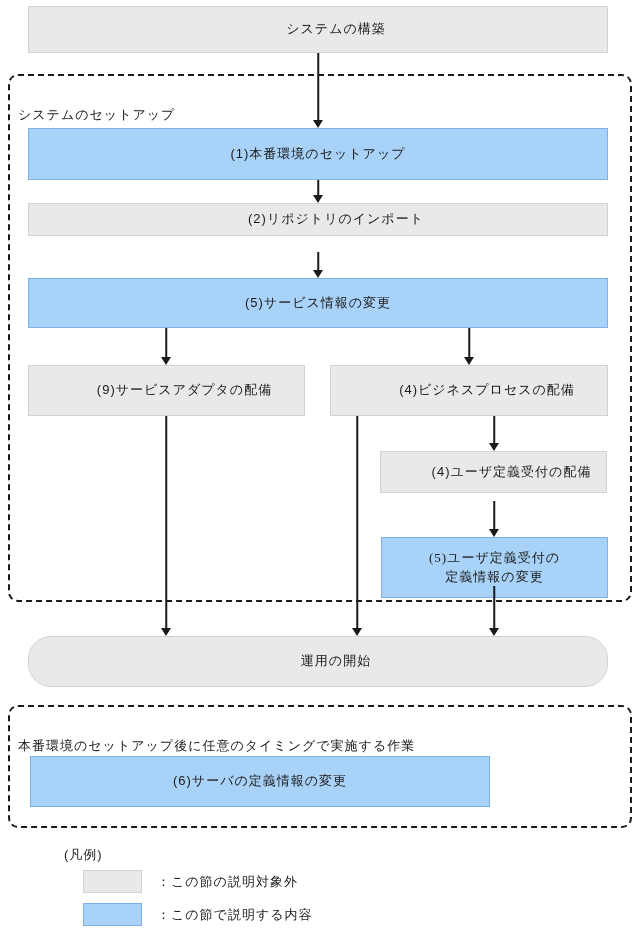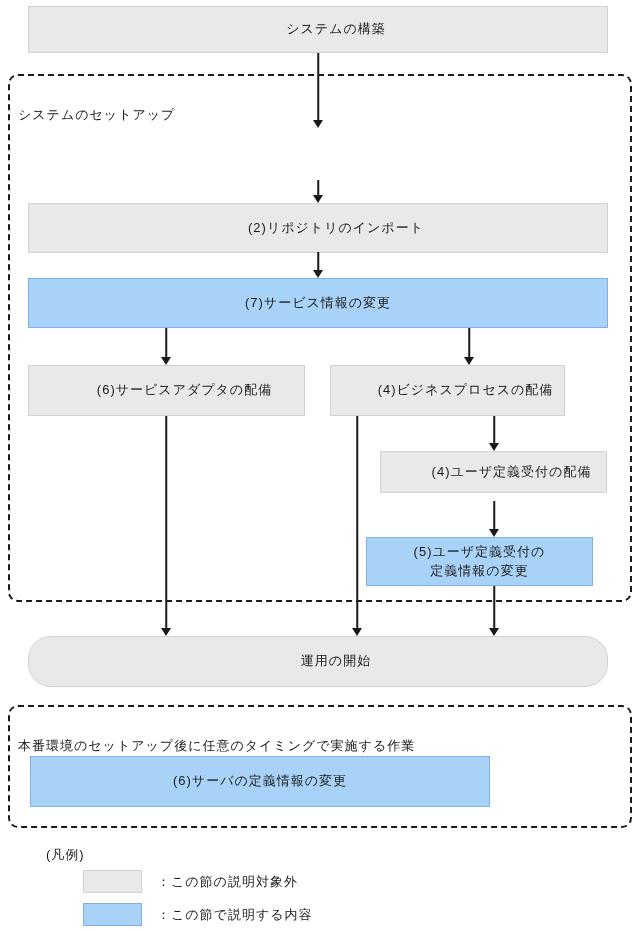--- a/index.html
+++ b/index.html
@@ -75,21 +75,21 @@
     width:0;height:0;
     border-left:5px solid transparent;
     border-right:5px solid transparent;
     border-top:8px solid var(--line-color,#1a1a1a);
     display:block;
   }
   
   
   .legend-title{
     position:absolute;
-    left:46px;
+    left:64px;
     top:846px;
     font-size:13px;
     letter-spacing:1px;
   }
   .legend-row{
     position:absolute;
     left:83px;
     display:flex;
     align-items:center;
   }
@@ -124,42 +124,45 @@
   </div>
 
   <div class="group" style="left:8px;top:705px;width:624px;height:123px;">
     <div class="group-label">本番環境のセットアップ後に任意のタイミングで実施する作業</div>
   </div>
 
   <div class="node gray" style="left:28px;top:6px;width:580px;height:47px;">
     <span>システムの構築</span>
   </div>
 
-
-  <div class="node gray" style="left:28px;top:203px;width:580px;height:50px;">
+  <div class="node blue" style="left:28px;top:128px;width:580px;height:52px;">
+    <span>(1)本番環境のセットアップ</span>
+  </div>
+
+  <div class="node gray" style="left:28px;top:203px;width:580px;height:33px;">
     <span>(2)リポジトリのインポート</span>
   </div>
 
   <div class="node blue" style="left:28px;top:278px;width:580px;height:50px;">
-    <span>(7)サービス情報の変更</span>
+    <span>(5)サービス情報の変更</span>
   </div>
 
   <div class="node gray" style="left:28px;top:365px;width:277px;height:51px;">
-    <span>(6)サービスアダプタの配備</span>
-  </div>
-
-  <div class="node gray" style="left:330px;top:365px;width:235px;height:51px;">
+    <span>(9)サービスアダプタの配備</span>
+  </div>
+
+  <div class="node gray" style="left:330px;top:365px;width:278px;height:51px;">
     <span>(4)ビジネスプロセスの配備</span>
   </div>
 
   <div class="node gray" style="left:380px;top:451px;width:227px;height:42px;">
     <span>(4)ユーザ定義受付の配備</span>
   </div>
 
-  <div class="node blue" style="left:366px;top:537px;width:227px;height:49px;">
+  <div class="node blue" style="left:381px;top:537px;width:227px;height:61px;font-family:Liberation Serif, serif;">
     <span>(5)ユーザ定義受付の</span>
     <span>定義情報の変更</span>
   </div>
 
   <div class="node gray" style="left:28px;top:636px;width:580px;height:51px;border-radius:23px;">
     <span>運用の開始</span>
   </div>
 
   <div class="node blue" style="left:30px;top:756px;width:460px;height:51px;">
     <span>(6)サーバの定義情報の変更</span>

